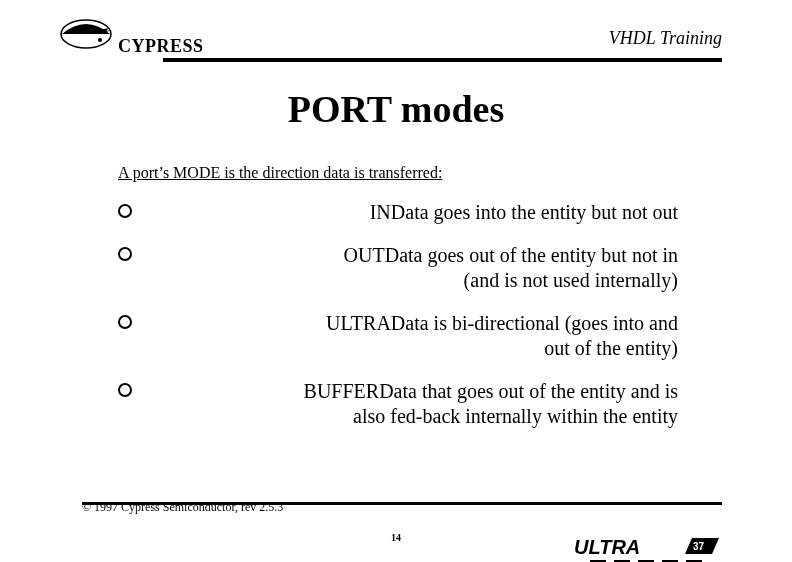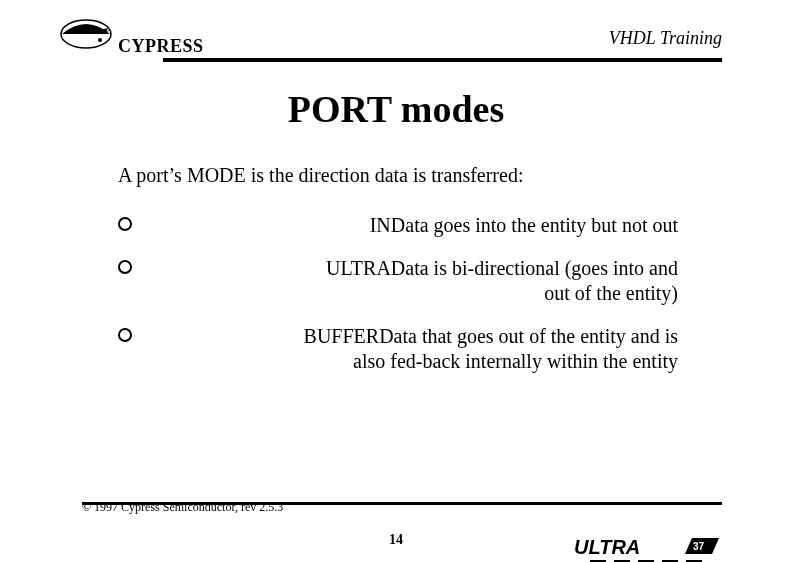--- a/index.html
+++ b/index.html
@@ -58,22 +58,23 @@
   }
 
   .content {
     position: absolute;
     top: 164px;
     left: 118px;
     width: 560px;
   }
 
   .intro {
-    font-size: 20px;
-    margin-bottom: 26px;
+    font-size: 16px;
+    margin-bottom: 18px;
+    text-decoration: underline;
   }
 
   .bullet-item {
     display: flex;
     align-items: flex-start;
     font-size: 20px;
     margin-bottom: 18px;
   }
 
   .bullet-mark {
@@ -118,21 +119,21 @@
     top: 500px;
     font-size: 12px;
   }
 
   .pagenum {
     position: absolute;
     left: 0;
     right: 0;
     top: 532px;
     text-align: center;
-    font-size: 14px;
+    font-size: 10px;
     font-weight: bold;
   }
 
   .ultra-logo {
     position: absolute;
     right: 70px;
     top: 536px;
     width: 150px;
     height: 40px;
   }
@@ -159,20 +160,27 @@
 <div class="content">
   <div class="intro">A port’s MODE is the direction data is transferred:</div>
 
   <div class="bullet-item">
     <span class="bullet-mark"></span>
     <span class="bullet-text">
       <span class="mode-kw">IN</span><span>Data goes into the entity but not out</span>
     </span>
   </div>
 
+  <div class="bullet-item">
+    <span class="bullet-mark"></span>
+    <span class="bullet-text">
+      <span class="mode-kw">OUT</span><span>Data goes out of the entity but not in</span>
+      <span class="indent2">(and is not used internally)</span>
+    </span>
+  </div>
 
   <div class="bullet-item">
     <span class="bullet-mark"></span>
     <span class="bullet-text">
       <span class="mode-kw">ULTRA</span><span>Data is bi-directional (goes into and</span>
       <span class="indent2">out of the entity)</span>
     </span>
   </div>
 
   <div class="bullet-item">

